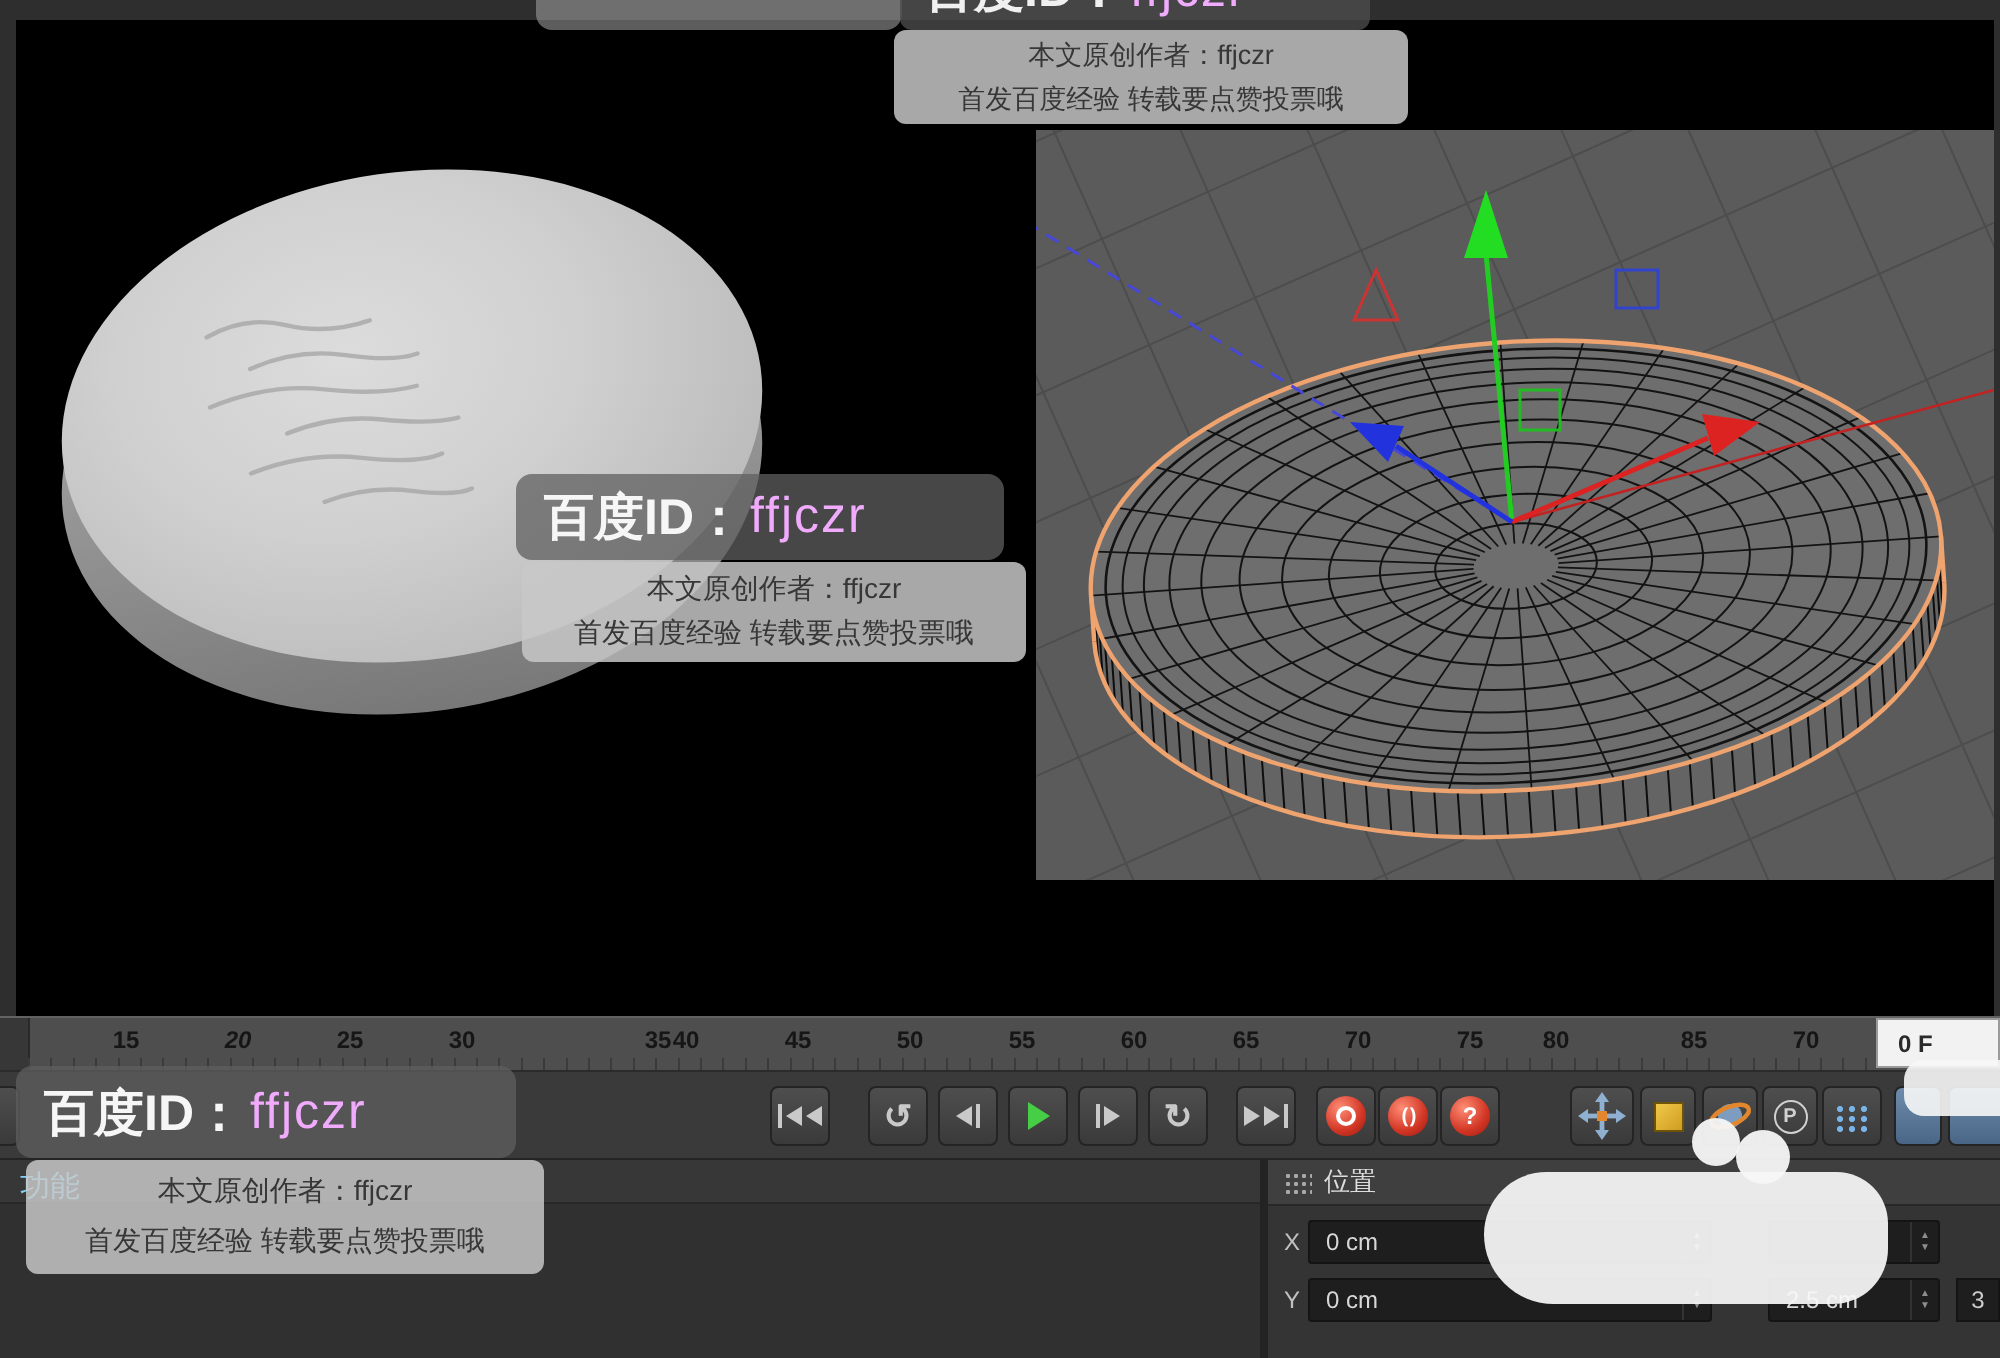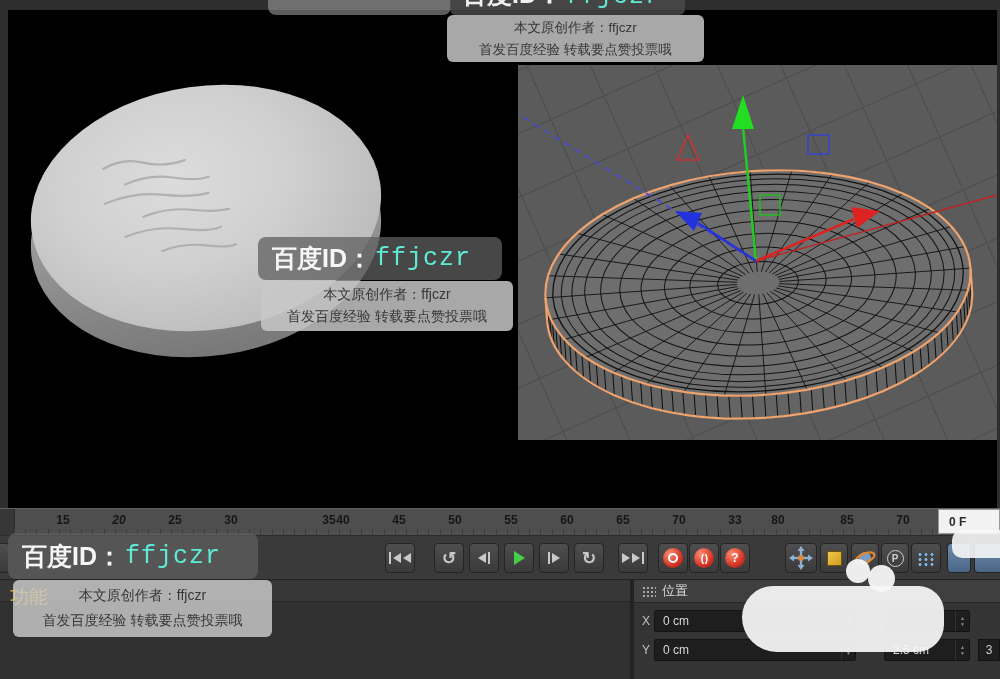--- a/index.html
+++ b/index.html
@@ -55,41 +55,41 @@
   .pcirc { width:17px; height:17px; border:1.5px solid #d0d0d0; border-radius:50%; box-sizing:border-box;
     display:flex; align-items:center; justify-content:center; font-size:10px; font-weight:bold; color:#d0d0d0; }
   .dotgrid { width:20px; height:15px;
     background-image:radial-gradient(circle,#79b4e8 1.4px,transparent 1.6px); background-size:6px 5px; background-position:1px 1px; }
   .tb.partial { background:linear-gradient(#6e8cab,#4a6687); }
 
   
   .bottom { position:absolute; left:0; top:580px; width:1000px; height:99px; background:#303030; }
   .bottom-left-header { position:absolute; left:0; top:0; width:630px; height:22px; background:#373737;
     border-bottom:1px solid #282828; box-sizing:border-box; }
-  .left-tab { position:absolute; left:10px; top:4px; font-size:19px; color:#eab308; }
+  .left-tab { position:absolute; left:10px; top:4px; font-size:15px; color:#7dd3fc; }
   .panel-divider { position:absolute; left:630px; top:0; width:4px; height:99px; background:#232323; }
   .coord-panel { position:absolute; left:634px; top:0; width:366px; height:99px; background:#343434; }
   .coord-header { height:22px; background:#3f3f3f; border-bottom:1px solid #272727; display:flex;
     align-items:center; gap:6px; padding-left:8px; color:#dddddd; font-size:13px; }
   .hdricon { width:14px; height:11px;
     background-image:radial-gradient(circle,#a8a8a8 1px,transparent 1.2px); background-size:4px 4px; }
   .coord-row { position:absolute; height:22px; display:flex; align-items:center; }
   .coord-label { width:16px; color:#c0c0c0; font-size:12px; text-align:center; }
   .coord-input { position:relative; height:22px; box-sizing:border-box; background:#1e1e1e;
     border:1px solid #141414; border-radius:2px; color:#d8d8d8; font-size:12px;
     display:flex; align-items:center; padding-left:8px; }
   .edge-frag { position:absolute; left:344px; top:59px; width:22px; height:22px; box-sizing:border-box;
     background:#1e1e1e; border:1px solid #141414; color:#cccccc; font-size:12px;
     display:flex; align-items:center; justify-content:center; }
 
   
   .wm { position:absolute; z-index:45; }
   .wm-big { background:rgba(95,95,95,.75); border-radius:8px; display:flex; align-items:center;
     padding-left:14px; box-sizing:border-box; font-size:25px; font-weight:bold; color:#f6f6f6; white-space:nowrap; }
-  .wm-user { font-family:Liberation Mono, monospace; font-weight:normal; color:#5eead4; margin-left:3px; letter-spacing:1px; }
+  .wm-user { font-family:Liberation Sans, sans-serif; font-weight:normal; color:#f0abfc; margin-left:3px; letter-spacing:1px; }
   .wm-lines { background:rgba(200,200,200,.84); border-radius:6px; color:#373737; font-size:14px;
     display:flex; flex-direction:column; justify-content:center; text-align:center; gap:4px;
     box-sizing:border-box; padding:5px 6px; white-space:nowrap; }
   .wm-top-sliver { left:268px; top:0; width:183px; height:15px; background:rgba(155,155,155,.6); border-radius:0 0 8px 8px; }
   .wm-top-big { left:450px; top:0; width:223px; height:15px; overflow:hidden; border-radius:0 0 6px 6px;
     background:rgba(75,75,75,.8); padding-left:12px; }
   .wm-top-big .inner { display:block; margin-top:-22px; font-size:25px; font-weight:bold; color:#f0f0f0; white-space:nowrap; }
   .wm-top-lines { left:447px; top:15px; width:257px; height:47px; font-size:13.5px; }
   .wm-mid-big { left:258px; top:237px; width:244px; height:43px; }
   .wm-mid-lines { left:261px; top:281px; width:252px; height:50px; }
@@ -298,21 +298,21 @@
       <span class="tick-num" style="left: 175px;">25</span>
       <span class="tick-num" style="left: 231px;">30</span>
       <span class="tick-num" style="left: 287px; margin-left: 42px;">35</span>
       <span class="tick-num" style="left: 343px;">40</span>
       <span class="tick-num" style="left: 399px; text-align: center;">45</span>
       <span class="tick-num" style="left: 455px;">50</span>
       <span class="tick-num" style="left: 511px;">55</span>
       <span class="tick-num" style="left: 567px;">60</span>
       <span class="tick-num" style="left: 623px;">65</span>
       <span class="tick-num" style="left: 679px;">70</span>
-      <span class="tick-num" style="left: 735px;">33</span>
+      <span class="tick-num" style="left: 735px;">75</span>
       <span class="tick-num" style="left: 758px; margin-left: 20px;">80</span>
       <span class="tick-num" style="left: 847px;">85</span>
       <span class="tick-num" style="left: 903px;">70</span>
     </div>
 
   <div class="toolbar">
     <div class="tb" style="left:-22px;width:32px;"></div>
 
     <div class="tb" style="left:385px;">
       <div class="vbar"></div>

